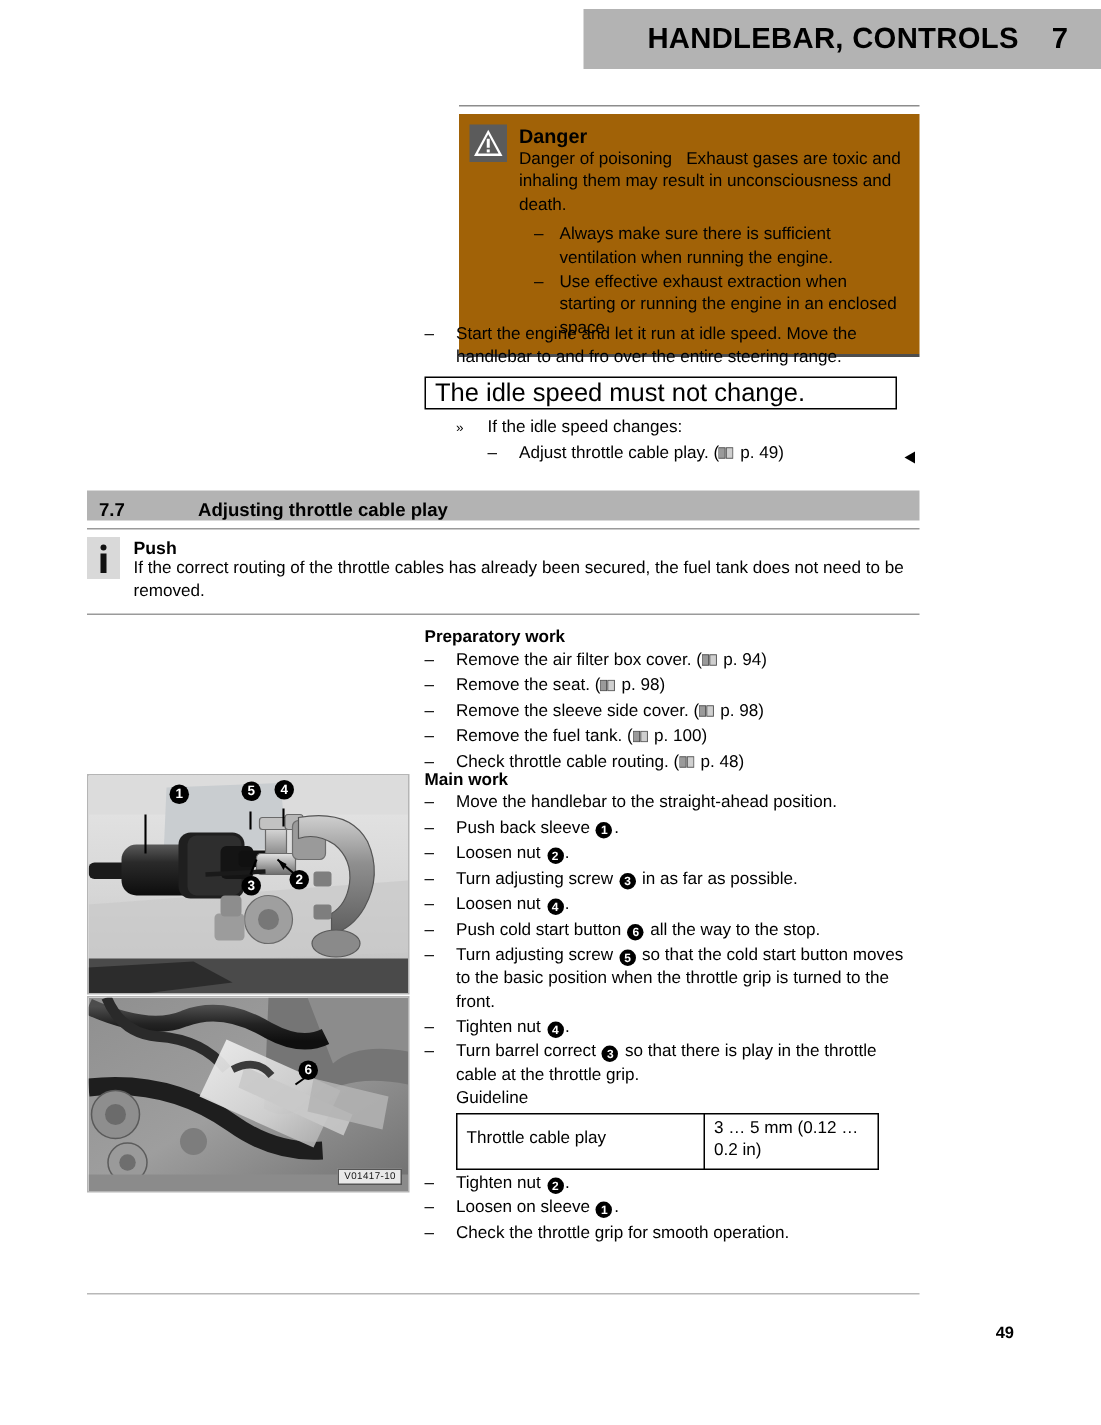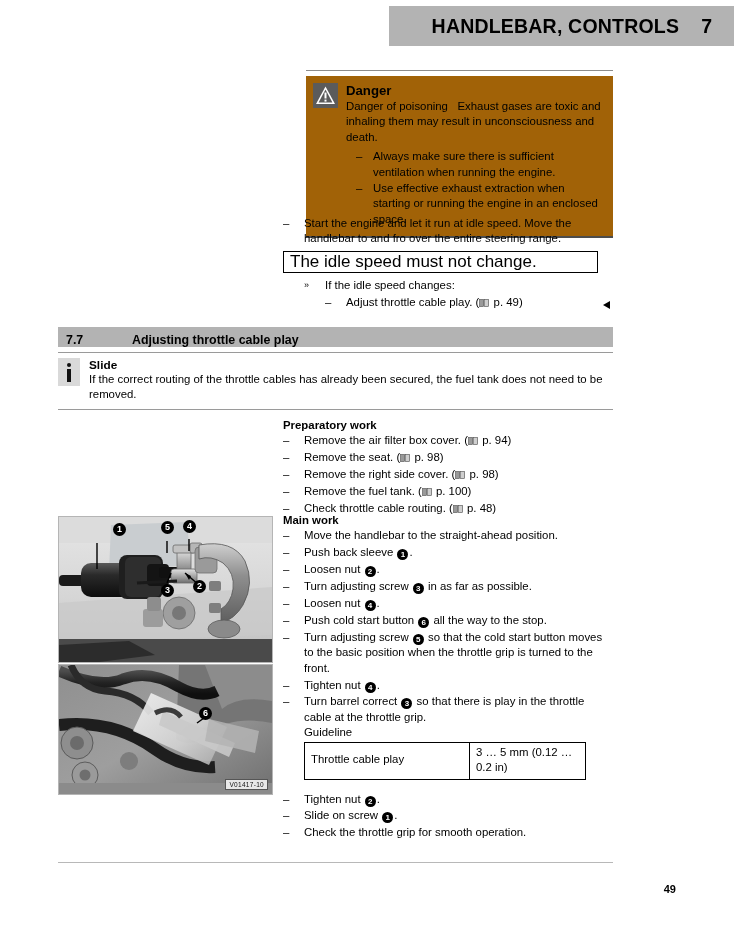--- a/index.html
+++ b/index.html
@@ -268,21 +268,21 @@
 
   
   .guide-label {
     font-size: 11.4px;
     line-height: 15.4px;
   }
   table.guide {
     border-collapse: collapse;
     width: 282px;
     margin-top: 1px;
-    margin-bottom: 12px;
+    margin-bottom: 2px;
   }
   table.guide td {
     border: 1px solid #000;
     font-size: 11.4px;
     line-height: 15.4px;
     padding: 2px 6px 3px 6px;
   }
   table.guide td.c1 { width: 152px; }
 
   
@@ -415,39 +415,39 @@
   </div>
 
   <div class="info-wrap">
     <div class="info-rule-top"></div>
     <div class="info-box">
       <div class="info-icon">
         <span class="dot"></span>
         <span class="stem"></span>
       </div>
       <div style="flex:1 1 auto;">
-        <div class="info-title">Slide</div>
+        <div class="info-title">Push</div>
         <div class="info-text">If the correct routing of the throttle cables has already been secured, the fuel tank does not need to be removed.</div>
       </div>
     </div>
     <div class="info-rule-bottom"></div>
   </div>
 
   <div class="col-right" style="top:418px;">
     <div class="block-title">Preparatory work</div>
     <ul class="dashlist">
       <li><span class="dash">–</span><span>Remove the air filter box cover. (</span><span class="bookicon"><svg width="10" height="8" viewBox="0 0 10 8">
               <rect x="0" y="0.5" width="4.4" height="7" fill="#9a9a9a" stroke="#4a4a4a" stroke-width="0.6"></rect>
               <rect x="5.2" y="0.5" width="4.4" height="7" fill="#cfcfcf" stroke="#4a4a4a" stroke-width="0.6"></rect>
             </svg></span><span> p. 94)</span></li>
       <li><span class="dash">–</span><span>Remove the seat. (</span><span class="bookicon"><svg width="10" height="8" viewBox="0 0 10 8">
               <rect x="0" y="0.5" width="4.4" height="7" fill="#9a9a9a" stroke="#4a4a4a" stroke-width="0.6"></rect>
               <rect x="5.2" y="0.5" width="4.4" height="7" fill="#cfcfcf" stroke="#4a4a4a" stroke-width="0.6"></rect>
             </svg></span><span> p. 98)</span></li>
-      <li><span class="dash">–</span><span>Remove the right side cover. (</span><span class="bookicon"><svg width="10" height="8" viewBox="0 0 10 8">
+      <li><span class="dash">–</span><span>Remove the sleeve side cover. (</span><span class="bookicon"><svg width="10" height="8" viewBox="0 0 10 8">
               <rect x="0" y="0.5" width="4.4" height="7" fill="#9a9a9a" stroke="#4a4a4a" stroke-width="0.6"></rect>
               <rect x="5.2" y="0.5" width="4.4" height="7" fill="#cfcfcf" stroke="#4a4a4a" stroke-width="0.6"></rect>
             </svg></span><span> p. 98)</span></li>
       <li><span class="dash">–</span><span>Remove the fuel tank. (</span><span class="bookicon"><svg width="10" height="8" viewBox="0 0 10 8">
               <rect x="0" y="0.5" width="4.4" height="7" fill="#9a9a9a" stroke="#4a4a4a" stroke-width="0.6"></rect>
               <rect x="5.2" y="0.5" width="4.4" height="7" fill="#cfcfcf" stroke="#4a4a4a" stroke-width="0.6"></rect>
             </svg></span><span> p. 100)</span></li>
       <li><span class="dash">–</span><span>Check throttle cable routing. (</span><span class="bookicon"><svg width="10" height="8" viewBox="0 0 10 8">
               <rect x="0" y="0.5" width="4.4" height="7" fill="#9a9a9a" stroke="#4a4a4a" stroke-width="0.6"></rect>
               <rect x="5.2" y="0.5" width="4.4" height="7" fill="#cfcfcf" stroke="#4a4a4a" stroke-width="0.6"></rect>
@@ -471,21 +471,21 @@
         <table class="guide">
           <tbody>
               <tr>
             <td class="c1">Throttle cable play</td>
             <td>3 … 5 mm (0.12 … 0.2 in)</td>
           </tr>
         </tbody>
           </table>
       </li>
       <li><span class="dash">–</span><span>Tighten nut </span><span class="cal">2</span><span>.</span></li>
-      <li><span class="dash">–</span><span>Slide on screw </span><span class="cal">1</span><span>.</span></li>
+      <li><span class="dash">–</span><span>Loosen on sleeve </span><span class="cal">1</span><span>.</span></li>
       <li><span class="dash">–</span><span>Check the throttle grip for smooth operation.</span></li>
     </ul>
   </div>
 
   <div class="fig" id="fig1">
     <svg width="213" height="145" viewBox="0 0 213 145">
       <defs>
         <linearGradient id="bgA" x1="0" y1="0" x2="0" y2="1">
           <stop offset="0%" stop-color="#e6e6e6"></stop>
           <stop offset="55%" stop-color="#d6d6d6"></stop>

